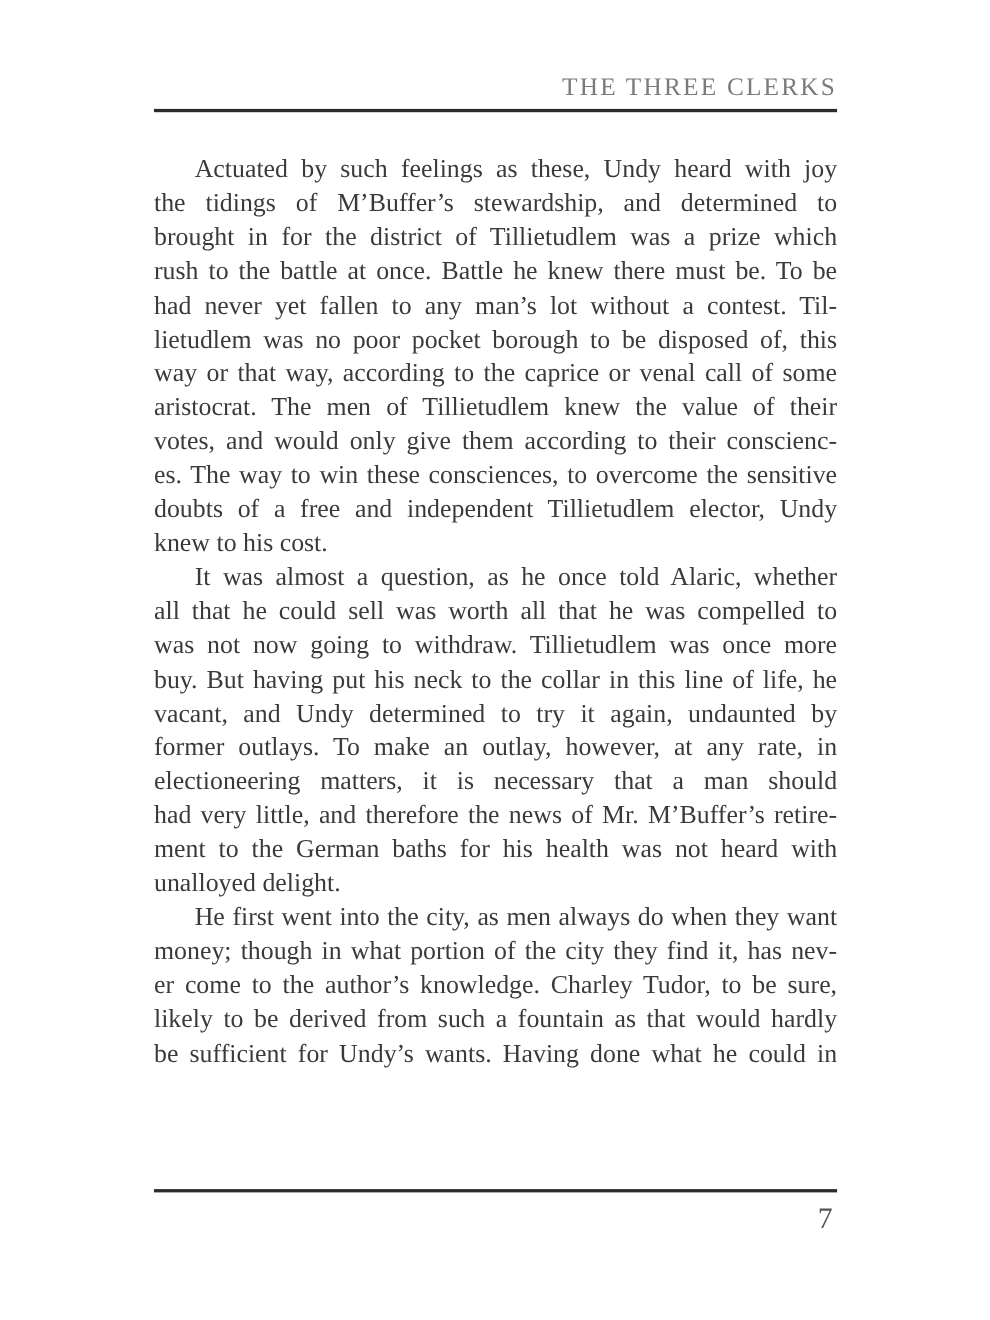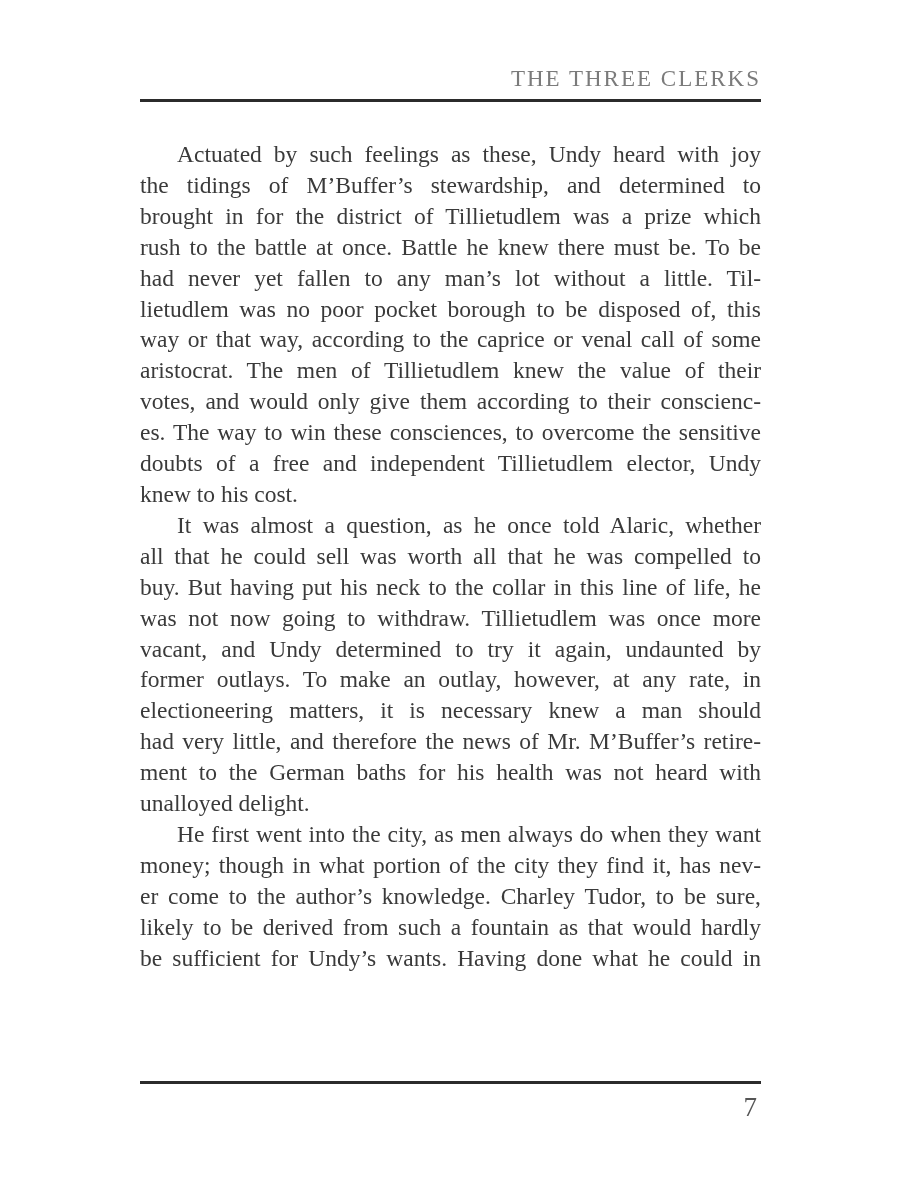--- a/index.html
+++ b/index.html
@@ -73,37 +73,37 @@
   <div class="running-header">THE THREE CLERKS</div>
 
   <div class="rule rule-top"></div>
 
   <div class="page-body">
       <div class="paragraph">
         <div class="line indent">Actuated by such feelings as these, Undy heard with joy</div>
         <div class="line">the tidings of M’Buffer’s stewardship, and determined to</div>
         <div class="line">brought in for the district of Tillietudlem was a prize which</div>
         <div class="line">rush to the battle at once. Battle he knew there must be. To be</div>
-        <div class="line">had never yet fallen to any man’s lot without a little. Til-</div>
+        <div class="line">had never yet fallen to any man’s lot without a contest. Til-</div>
         <div class="line">lietudlem was no poor pocket borough to be disposed of, this</div>
         <div class="line">way or that way, according to the caprice or venal call of some</div>
         <div class="line">aristocrat. The men of Tillietudlem knew the value of their</div>
         <div class="line">votes, and would only give them according to their conscienc-</div>
         <div class="line">es. The way to win these consciences, to overcome the sensitive</div>
         <div class="line">doubts of a free and independent Tillietudlem elector, Undy</div>
         <div class="line no-just">knew to his cost.</div>
       </div>
       <div class="paragraph">
         <div class="line indent">It was almost a question, as he once told Alaric, whether</div>
         <div class="line">all that he could sell was worth all that he was compelled to</div>
+        <div class="line">was not now going to withdraw. Tillietudlem was once more</div>
         <div class="line">buy. But having put his neck to the collar in this line of life, he</div>
-        <div class="line">was not now going to withdraw. Tillietudlem was once more</div>
         <div class="line">vacant, and Undy determined to try it again, undaunted by</div>
         <div class="line">former outlays. To make an outlay, however, at any rate, in</div>
-        <div class="line">electioneering matters, it is necessary knew a man should</div>
+        <div class="line">electioneering matters, it is necessary that a man should</div>
         <div class="line">had very little, and therefore the news of Mr. M’Buffer’s retire-</div>
         <div class="line">ment to the German baths for his health was not heard with</div>
         <div class="line no-just">unalloyed delight.</div>
       </div>
       <div class="paragraph">
         <div class="line indent">He first went into the city, as men always do when they want</div>
         <div class="line">money; though in what portion of the city they find it, has nev-</div>
         <div class="line">er come to the author’s knowledge. Charley Tudor, to be sure,</div>
         <div class="line">likely to be derived from such a fountain as that would hardly</div>
         <div class="line">be sufficient for Undy’s wants. Having done what he could in</div>

